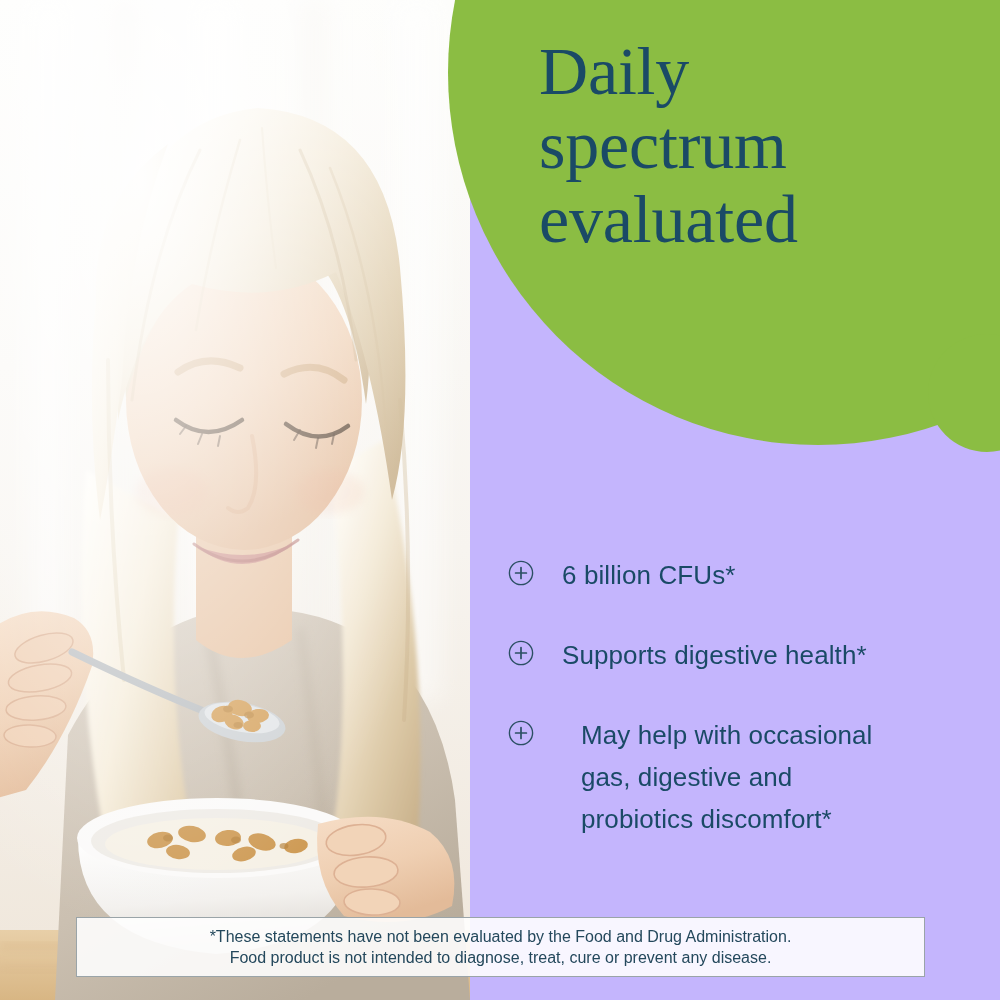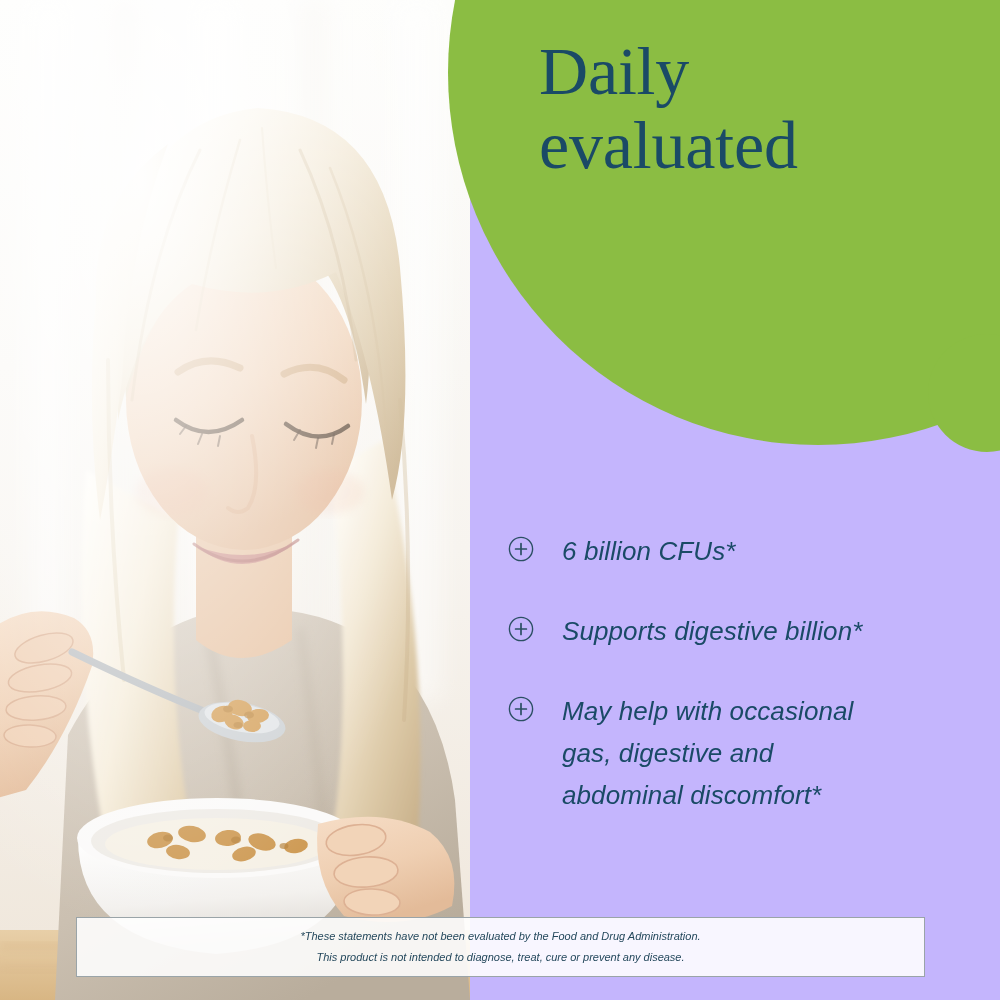--- a/index.html
+++ b/index.html
@@ -52,30 +52,29 @@
     line-height:74px;
     font-weight:400;
     color:#1a4a66;
     letter-spacing:-0.2px;
   }
   .headline .hl-line { display:block; white-space:nowrap; }
 
   
   .benefits {
     position:absolute;
-    left:508px; top:530px;
+    left:508px; top:554px;
     width:460px;
-    font-style:italic;
   }
   .benefit-row {
     display:flex;
     align-items:flex-start;
     margin-bottom:38px;
   }
-  .benefit-row:last-child { margin-bottom:0; }
+  .benefit-row:last-child { margin-bottom:0;gap:19px; }
   .bullet-icon {
     flex:0 0 auto;
     width:26px; height:26px;
     margin-top:6px;
     margin-right:28px;
   }
   .bullet-icon svg { display:block; }
   .benefit-text {
     font-size:26px;
     line-height:42px;
@@ -91,26 +90,25 @@
     left:76px; top:917px;
     width:849px; height:60px;
     background:rgba(255,255,255,0.88);
     border:1px solid #9aa4a8;
     display:flex;
     flex-direction:column;
     align-items:center;
     justify-content:center;
   }
   .disclaimer-line {
-    font-size:11px;
+    font-size:16px;
     line-height:21px;
     color:#24485c;
     text-align:center;
     white-space:nowrap;
-    font-style:italic;
   }
 </style>
 </head>
 <body>
 
 <div class="card">
 
   <div class="photo-panel">
     <svg class="photo-svg" viewBox="0 0 470 1000" preserveAspectRatio="xMidYMid slice">
       <defs>
@@ -282,20 +280,21 @@
 
       <rect x="0" y="0" width="470" height="1000" fill="url(#glowG)"></rect>
     </svg>
   </div>
 
   <div class="green-blob"></div>
   <div class="green-dot"></div>
 
   <h1 class="headline">
     <span class="hl-line">Daily</span>
+    <span class="hl-line">spectrum</span>
     <span class="hl-line">evaluated</span>
   </h1>
 
   <ul class="benefits" style="list-style:none;">
 
     <li class="benefit-row">
       <span class="bullet-icon">
         <svg width="26" height="26" viewBox="0 0 26 26">
           <circle cx="13" cy="13" r="11.6" fill="none" stroke="#2b4f63" stroke-width="1.4"></circle>
           <path d="M13 7.6 L13 18.4 M7.6 13 L18.4 13" stroke="#2b4f63" stroke-width="1.7" stroke-linecap="round"></path>
@@ -307,38 +306,38 @@
     </li>
 
     <li class="benefit-row">
       <span class="bullet-icon">
         <svg width="26" height="26" viewBox="0 0 26 26">
           <circle cx="13" cy="13" r="11.6" fill="none" stroke="#2b4f63" stroke-width="1.4"></circle>
           <path d="M13 7.6 L13 18.4 M7.6 13 L18.4 13" stroke="#2b4f63" stroke-width="1.7" stroke-linecap="round"></path>
         </svg>
       </span>
       <span class="benefit-text">
-        <span class="bt-line">Supports digestive billion*</span>
+        <span class="bt-line">Supports digestive health*</span>
       </span>
     </li>
 
     <li class="benefit-row">
       <span class="bullet-icon">
         <svg width="26" height="26" viewBox="0 0 26 26">
           <circle cx="13" cy="13" r="11.6" fill="none" stroke="#2b4f63" stroke-width="1.4"></circle>
           <path d="M13 7.6 L13 18.4 M7.6 13 L18.4 13" stroke="#2b4f63" stroke-width="1.7" stroke-linecap="round"></path>
         </svg>
       </span>
       <span class="benefit-text">
         <span class="bt-line">May help with occasional</span>
         <span class="bt-line">gas, digestive and</span>
-        <span class="bt-line">abdominal discomfort*</span>
+        <span class="bt-line">probiotics discomfort*</span>
       </span>
     </li>
 
   </ul>
 
   <div class="disclaimer">
     <span class="disclaimer-line">*These statements have not been evaluated by the Food and Drug Administration.</span>
-    <span class="disclaimer-line">This product is not intended to diagnose, treat, cure or prevent any disease.</span>
+    <span class="disclaimer-line">Food product is not intended to diagnose, treat, cure or prevent any disease.</span>
   </div>
 
 </div>
 
 </body></html>

